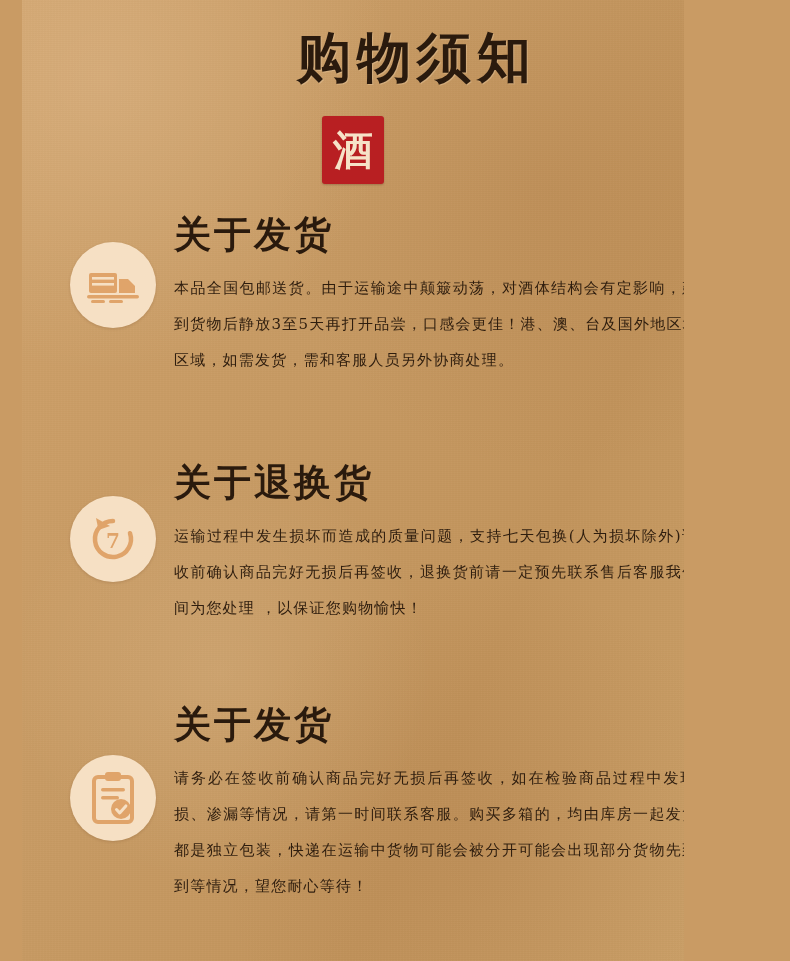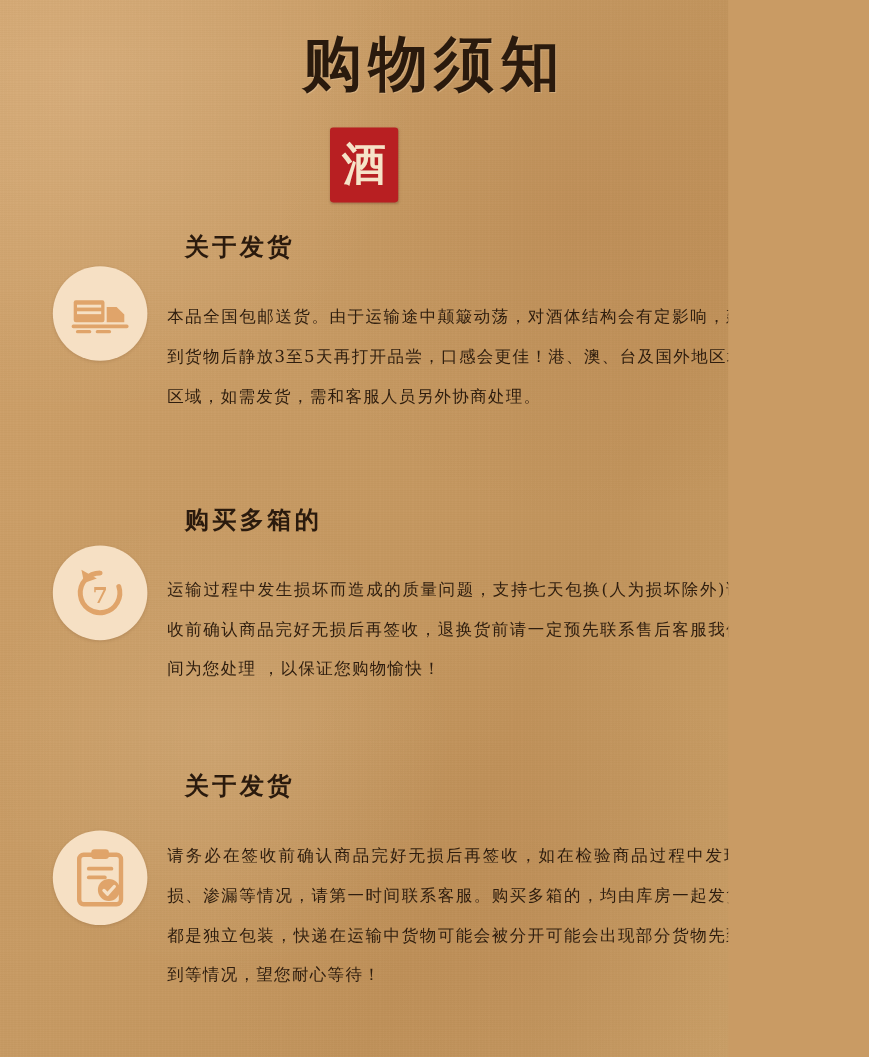--- a/index.html
+++ b/index.html
@@ -19,20 +19,21 @@
     height: 961px;
     box-sizing: border-box;
     background-color: #c99b64;
     background-image:
       radial-gradient(circle at 12% 8%, rgba(255,230,200,0.18), rgba(255,230,200,0) 28%),
       radial-gradient(circle at 80% 20%, rgba(160,105,55,0.16), rgba(160,105,55,0) 30%),
       radial-gradient(circle at 30% 70%, rgba(255,235,205,0.12), rgba(255,235,205,0) 26%),
       radial-gradient(circle at 70% 88%, rgba(150,95,48,0.14), rgba(150,95,48,0) 28%),
       linear-gradient(115deg, #cfa16a 0%, #c79a63 40%, #c2945c 70%, #cba068 100%);
     overflow: hidden;
+    margin-left: 22px;
   }
   
   .grain {
     position: absolute;
     inset: 0;
     pointer-events: none;
     opacity: 0.22;
     background-image:
       repeating-linear-gradient(0deg, rgba(255,255,255,0.05) 0px, rgba(255,255,255,0.05) 1px, rgba(0,0,0,0.03) 1px, rgba(0,0,0,0.03) 2px),
       repeating-linear-gradient(90deg, rgba(255,255,255,0.04) 0px, rgba(255,255,255,0.04) 1px, rgba(0,0,0,0.025) 1px, rgba(0,0,0,0.025) 3px);
@@ -97,25 +98,25 @@
     box-shadow: 0 1px 3px rgba(90,50,20,0.18);
   }
   .sec1 .icon-wrap { top: 32px; }
   .sec2 .icon-wrap { top: 38px; }
   .sec3 .icon-wrap { top: 55px; }
 
   .icon-wrap svg { display: block; }
 
   .sec-head {
     position: absolute;
-    left: 168px;
+    left: 152px;
     top: 0;
     font-family: "DejaVu Serif", "Liberation Serif", serif;
     font-weight: bold;
-    font-size: 22px;
+    font-size: 37px;
     letter-spacing: 3px;
     color: #2a1a0d;
   }
 
   .sec-body {
     position: absolute;
     left: 152px;
     top: 60px;
     width: 590px;
     font-family: "DejaVu Serif", "Liberation Serif", serif;
@@ -159,21 +160,21 @@
   </div>
 
   <div class="section sec2">
     <div class="icon-wrap">
       <svg width="54" height="50" viewBox="0 0 54 50" aria-hidden="true">
         <path d="M27 7 a18 18 0 1 0 17 12.2" fill="none" stroke="#e0a46a" stroke-width="4.5" stroke-linecap="round"></path>
         <path d="M10 4 L12.5 16 L24 12 Z" fill="#e0a46a"></path>
         <text x="27" y="34" text-anchor="middle" font-family="DejaVu Serif, serif" font-size="20" font-weight="bold" fill="#e0a46a">7</text>
       </svg>
     </div>
-    <div class="sec-head">购买多箱的</div>
+    <div class="sec-head">关于退换货</div>
     <div class="sec-body">运输过程中发生损坏而造成的质量问题，支持七天包换(人为损坏除外)请务必在签收前确认商品完好无损后再签收，退换货前请一定预先联系售后客服我们将第一时间为您处理 ，以保证您购物愉快！</div>
   </div>
 
   <div class="section sec3">
     <div class="icon-wrap">
       <svg width="44" height="54" viewBox="0 0 44 54" aria-hidden="true">
         <rect x="3" y="6" width="38" height="45" rx="4" fill="none" stroke="#e0a46a" stroke-width="4"></rect>
         <rect x="14" y="1" width="16" height="9" rx="3" fill="#e0a46a"></rect>
         <rect x="10" y="17" width="24" height="3.4" rx="1.7" fill="#e0a46a"></rect>
         <rect x="10" y="25" width="18" height="3.4" rx="1.7" fill="#e0a46a"></rect>

